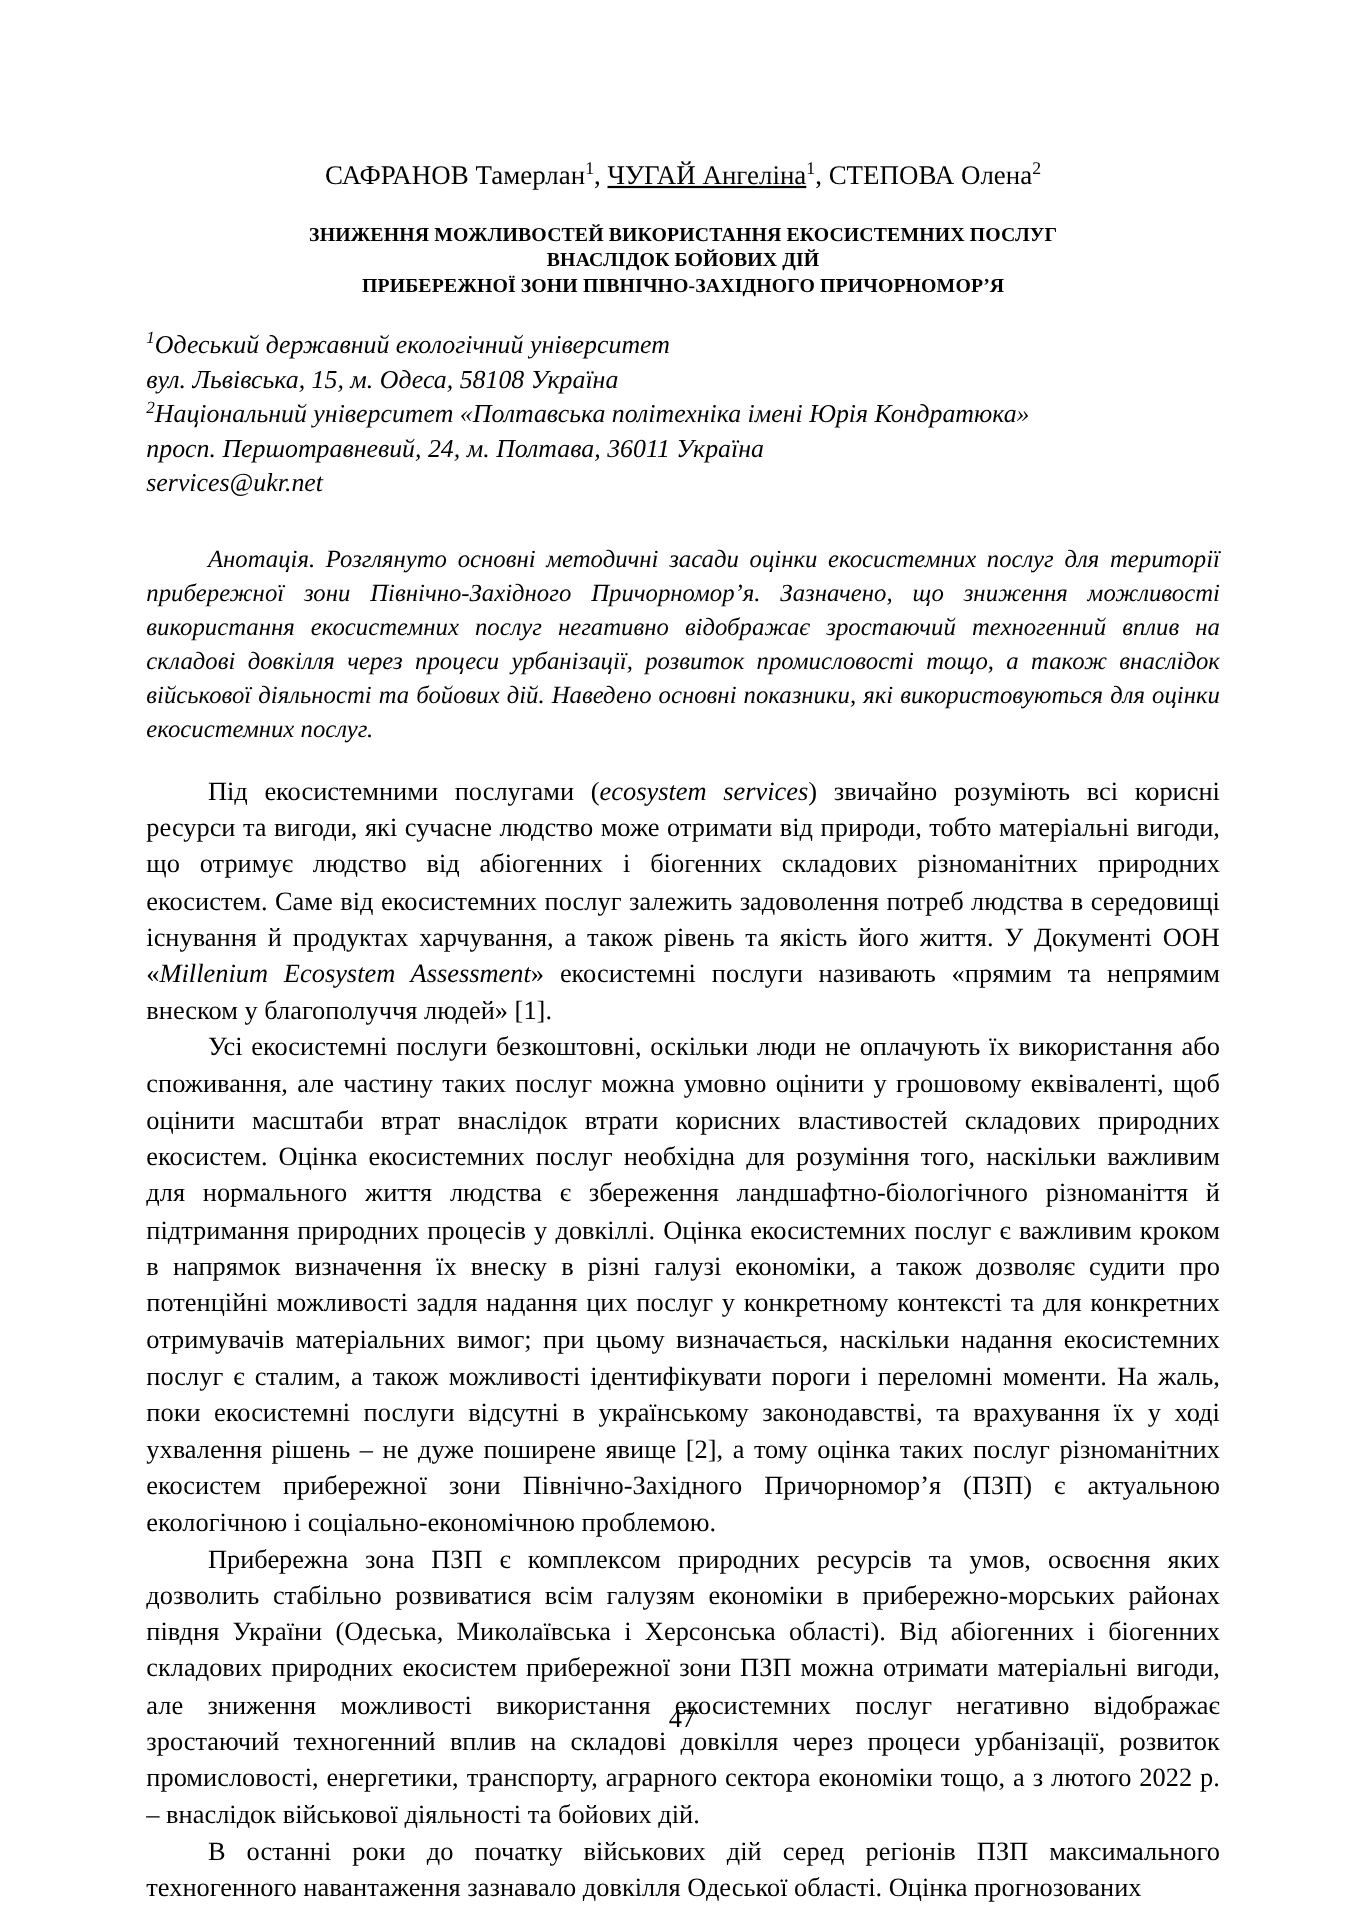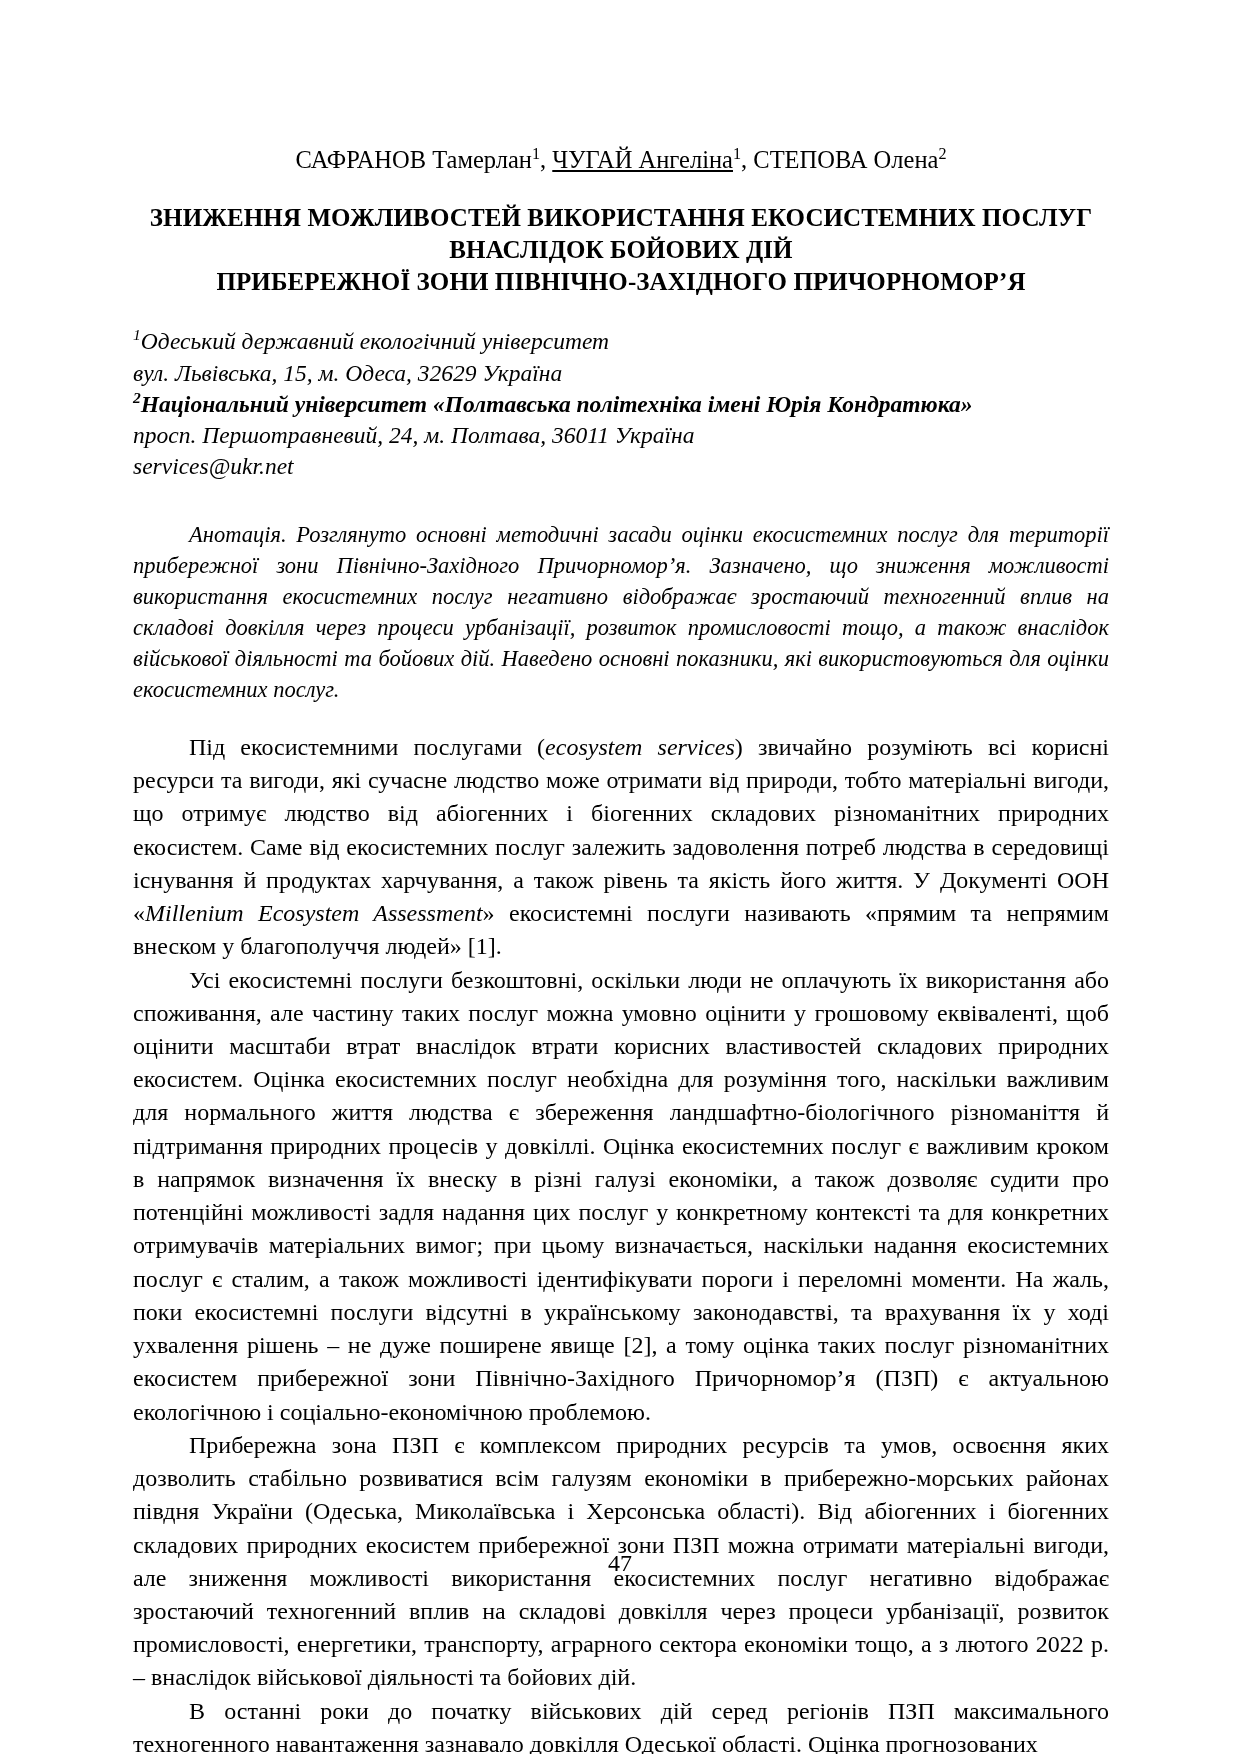--- a/index.html
+++ b/index.html
@@ -45,37 +45,37 @@
   sup {
     font-size: 0.66em;
     vertical-align: super;
     line-height: 0;
   }
 
   
   .title {
     text-align: center;
     font-weight: bold;
-    font-size: 25px;
+    font-size: 18px;
     line-height: 1.29;
     margin-top: 26px;
     letter-spacing: 0.1px;
   }
   .title .tline { display: block; }
 
   
   .affiliation {
     text-align: left;
     font-style: italic;
     font-size: 23.5px;
     line-height: 1.33;
     margin-top: 28px;
   }
   .affiliation .aline { display: block; }
-  .affiliation .aline.bold { font-weight: bold; }
+  .affiliation .aline.bold { font-weight: normal; }
 
   
   .abstract {
     font-style: italic;
     font-size: 22.5px;
     line-height: 1.38;
     text-align: justify;
     text-indent: 56px;
     margin-top: 36px;
     hyphens: none;
@@ -119,21 +119,21 @@
     <div class="authors" id="authors-line"><span>САФРАНОВ Тамерлан</span><sup>1</sup>, <span class="underlined">ЧУГАЙ Ангеліна</span><sup>1</sup>, <span>СТЕПОВА Олена</span><sup>2</sup></div>
 
     <div class="title" id="title-block">
         <span class="tline">ЗНИЖЕННЯ МОЖЛИВОСТЕЙ ВИКОРИСТАННЯ ЕКОСИСТЕМНИХ ПОСЛУГ</span>
         <span class="tline">ВНАСЛІДОК БОЙОВИХ ДІЙ</span>
         <span class="tline">ПРИБЕРЕЖНОЇ ЗОНИ ПІВНІЧНО-ЗАХІДНОГО ПРИЧОРНОМОР’Я</span>
       </div>
 
     <div class="affiliation">
       <span class="aline"><sup>1</sup><span>Одеський державний екологічний університет</span></span>
-      <span class="aline">вул. Львівська, 15, м. Одеса, 32629 Україна</span>
+      <span class="aline">вул. Львівська, 15, м. Одеса, 58108 Україна</span>
       <span class="aline bold"><sup>2</sup><span>Національний університет «Полтавська політехніка імені Юрія Кондратюка»</span></span>
       <span class="aline">просп. Першотравневий, 24, м. Полтава, 36011 Україна</span>
       <span class="aline">services@ukr.net</span>
     </div>
 
     <div class="abstract">
       <span class="lead">Анотація.</span><span> Розглянуто основні методичні засади оцінки екосистемних послуг для території прибережної зони Північно-Західного Причорномор’я. Зазначено, що зниження можливості використання екосистемних послуг негативно відображає зростаючий техногенний вплив на складові довкілля через процеси урбанізації, розвиток промисловості тощо, а також внаслідок військової діяльності та бойових дій. Наведено основні показники, які використовуються для оцінки екосистемних послуг.</span>
     </div>
 
     <div class="body-text" id="body-block">

